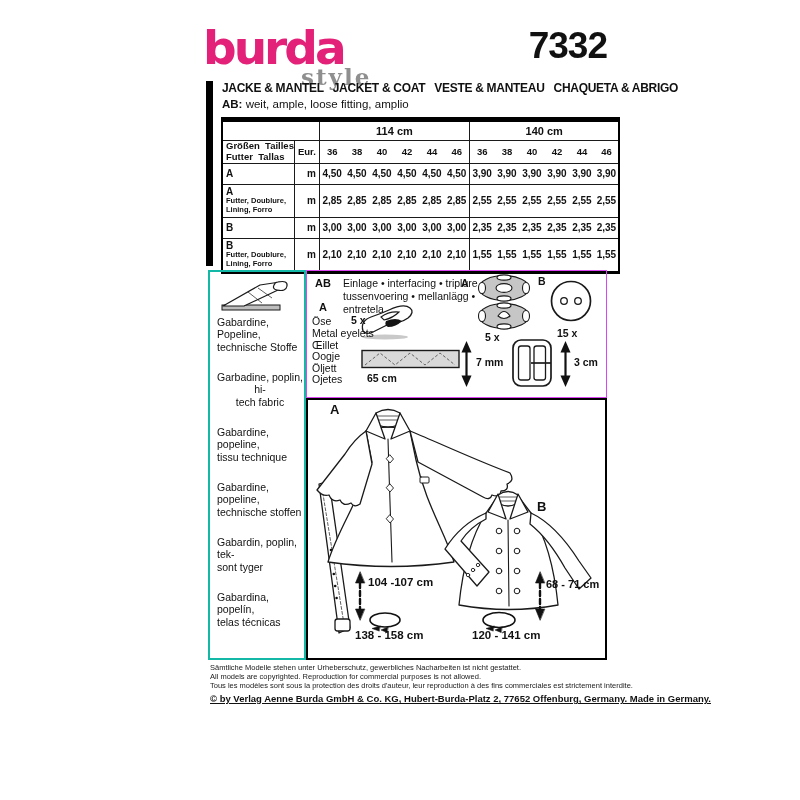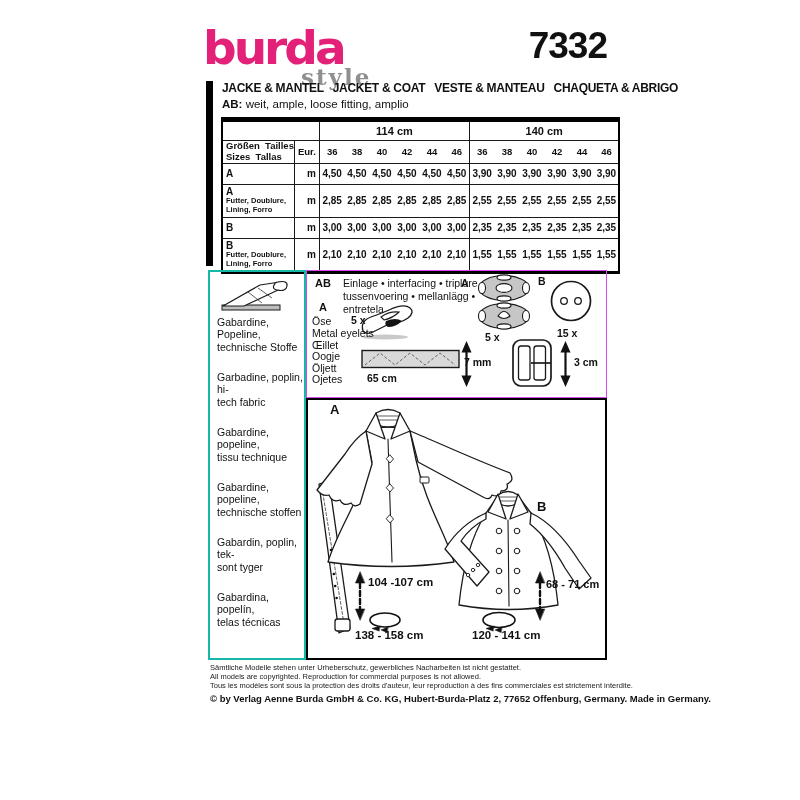--- a/index.html
+++ b/index.html
@@ -29,59 +29,59 @@
   .size-table td.v-eur,.size-table td.v-s1,.size-table td.v-g2{border-left:1.5px solid #1a1a1a;}
   .size-table td.c-lbl{text-align:left;padding-left:3px;white-space:pre;line-height:1.15;}
   .size-table td.c-eur{text-align:right;padding-right:3px;}
   .row-label{display:block;font-size:10px;line-height:1.05;}
   .row-sub{display:block;font-size:7.5px;line-height:1.15;white-space:pre-line;}
   
   .sidebar{position:absolute;left:208px;top:262px;width:98px;height:390px;
            border:2px solid #14b8a6;box-sizing:border-box;}
   .fabric-icon{position:absolute;left:8px;top:5px;}
   .side-item{position:absolute;left:7px;width:86px;font-size:10.5px;line-height:1.18;white-space:pre-line;}
-  .si-0{top:44px;} .si-1{top:99px;} .si-2{top:154px;} .si-3{top:209px;} .si-4{top:264px;} .si-5{top:319px;}
+  .si-0{top:44px;} .si-1{top:99px;text-align:center;} .si-2{top:154px;} .si-3{top:209px;} .si-4{top:264px;} .si-5{top:319px;}
   .notions{position:absolute;left:306px;top:262px;width:301px;height:128px;
            border:1px solid #d946ef;box-sizing:border-box;}
   .notions .txt{position:absolute;font-size:10.5px;line-height:1.22;white-space:pre-line;}
   .notions b{position:absolute;font-size:10.5px;font-weight:bold;white-space:pre;}
   .n-ab{left:8px;top:6px;font-size:11px !important;}
   .n-interfacing{left:36px;top:6px;}
   .n-a{left:12px;top:30px;font-size:11px !important;}
   .n-oese{left:5px;top:44px;}
   .n-oese-qty{left:44px;top:43px;}
   .n-names{left:5px;top:57px;line-height:1.1 !important;}
   .n-iron{position:absolute;left:52px;top:30px;}
   .n-snaps-label{left:154px;top:6px;}
   .n-snaps{position:absolute;left:166px;top:3px;}
   .n-snaps-qty{left:178px;top:60px;}
   .n-btn-label{left:231px;top:4px;}
   .n-button{position:absolute;left:242px;top:8px;}
   .n-btn-qty{left:250px;top:56px;}
   .n-belt{position:absolute;left:54px;top:78px;}
   .n-belt-len{left:60px;top:101px;}
   .n-arrow7{position:absolute;left:153px;top:70px;}
-  .n-belt-w{left:157px;top:85px;}
+  .n-belt-w{left:169px;top:85px;}
   .n-buckle{position:absolute;left:204px;top:67px;}
   .n-arrow5{position:absolute;left:252px;top:70px;}
   .n-buckle-size{left:267px;top:85px;}
   .views{position:absolute;left:306px;top:390px;width:301px;height:262px;
          border:2px solid #000;box-sizing:border-box;}
   .views-art{position:absolute;left:0;top:0;}
   .views b{position:absolute;font-weight:bold;white-space:pre;}
   .v-a-label{left:22px;top:2px;font-size:13px;}
   .v-b-label{left:229px;top:99px;font-size:13px;}
   .v-a-len{left:60px;top:176px;font-size:11.5px;}
   .v-a-wid{left:47px;top:229px;font-size:11.5px;}
   .v-b-len{left:238px;top:178px;font-size:11px;}
   .v-b-wid{left:164px;top:229px;font-size:11.5px;}
   
   .footer{position:absolute;left:210px;top:655px;width:420px;}
   .f-small{font-size:7.5px;line-height:9px;color:#222;white-space:nowrap;}
-  .f-big{font-size:9.5px;font-weight:bold;margin-top:3px;white-space:nowrap;}
+  .f-big{font-size:9.5px;font-weight:bold;margin-top:3px;white-space:nowrap;text-decoration:underline;}
   svg{display:block;}
 </style>
 </head>
 <body>
 
 <div class="page">
 
   <span class="logo-main">burda</span>
   <span class="logo-sub">style</span>
   <div class="pattern-number">7332</div>
@@ -107,21 +107,21 @@
         <col style="width:25px">
     </colgroup>
     <tbody>
         <tr class="r-group">
       <td colspan="2"></td>
       <td colspan="6" class="v-s1">114 cm</td>
       <td colspan="6" class="v-g2">140 cm</td>
     </tr>
     <tr class="r-sizes">
       <td class="c-lbl">Größen  Tailles
-Sizes  Tallas</td>
+Futter  Tallas</td>
       <td class="c-eur v-eur">Eur.</td>
       <td class="v-s1">36</td>
       <td>38</td>
       <td>40</td>
       <td>42</td>
       <td>44</td>
       <td>46</td>
       <td class="v-g2">36</td>
       <td>38</td>
       <td>40</td>

